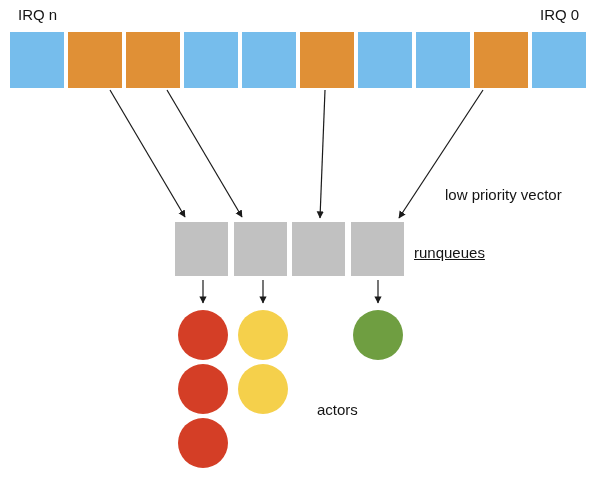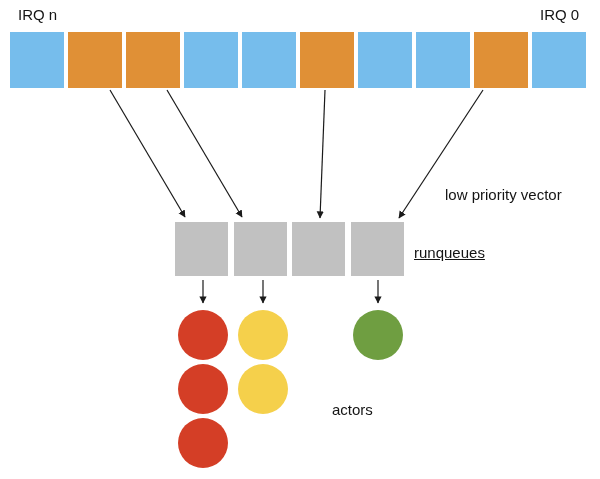--- a/index.html
+++ b/index.html
@@ -6,21 +6,21 @@
   .canvas{
     position:relative;width:600px;height:479px;background:#ffffff;
     font-family:"Liberation Sans",sans-serif;color:#141414;overflow:hidden;
   }
   .lbl{position:absolute;font-size:15px;line-height:1.2;white-space:nowrap;}
   .irq-left{left:18px;top:6px;}
   .irq-right{left:540px;top:6px;}
   .hp{left:13px;top:151px;}
   .lp{left:445px;top:152px;margin-top:34px;}
   .rq{left:414px;top:244px;text-decoration:underline;}
-  .actors-lbl{left:317px;top:401px;margin-left:15px;}
+  .actors-lbl{left:317px;top:401px;}
   .irq-row{
     position:absolute;left:10px;top:32px;width:576px;height:56px;
     display:flex;justify-content:space-between;
   }
   .irq-sq{width:54px;height:56px;}
   .rq-row{
     position:absolute;left:175px;top:222px;width:229px;height:54px;
     display:flex;justify-content:space-between;
   }
   .rq-sq{width:53px;height:54px;}

